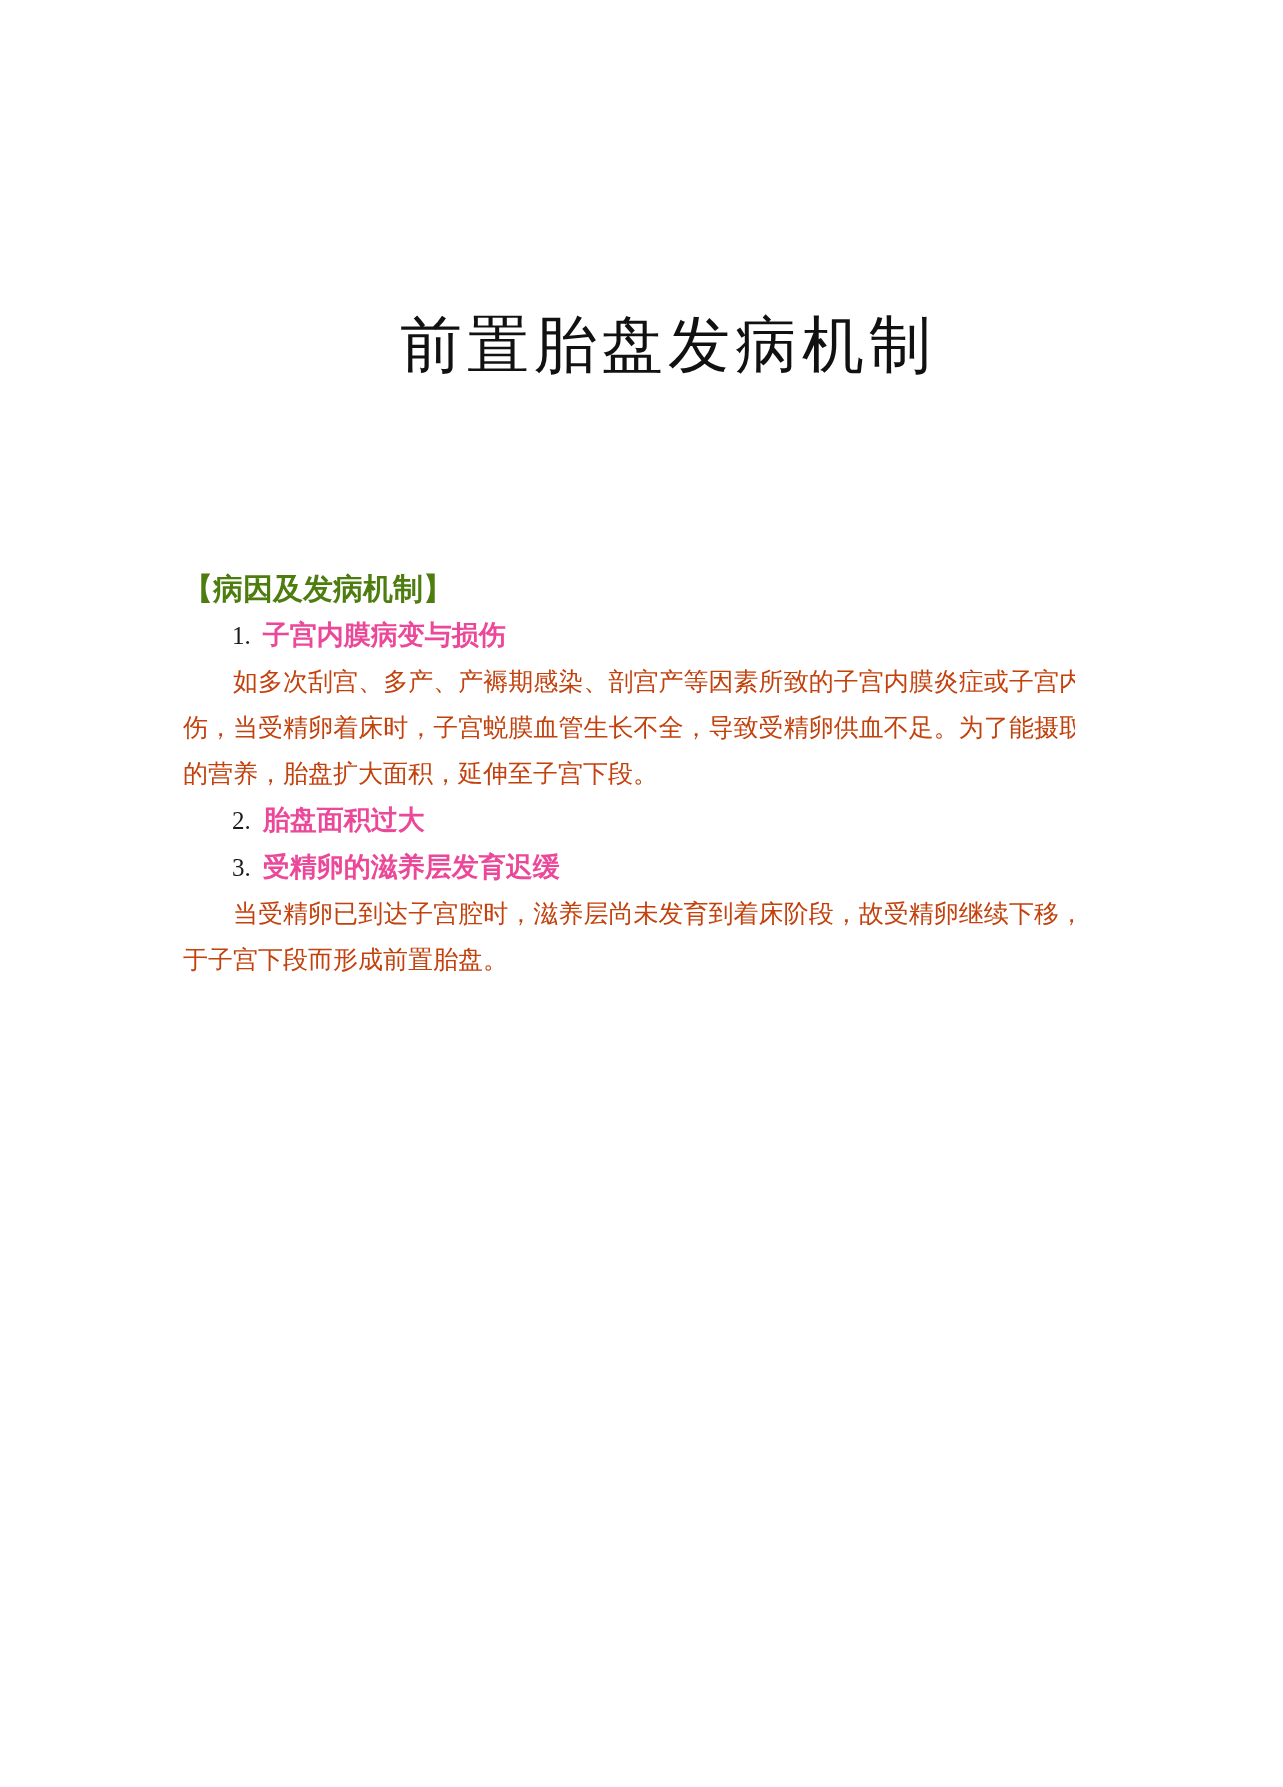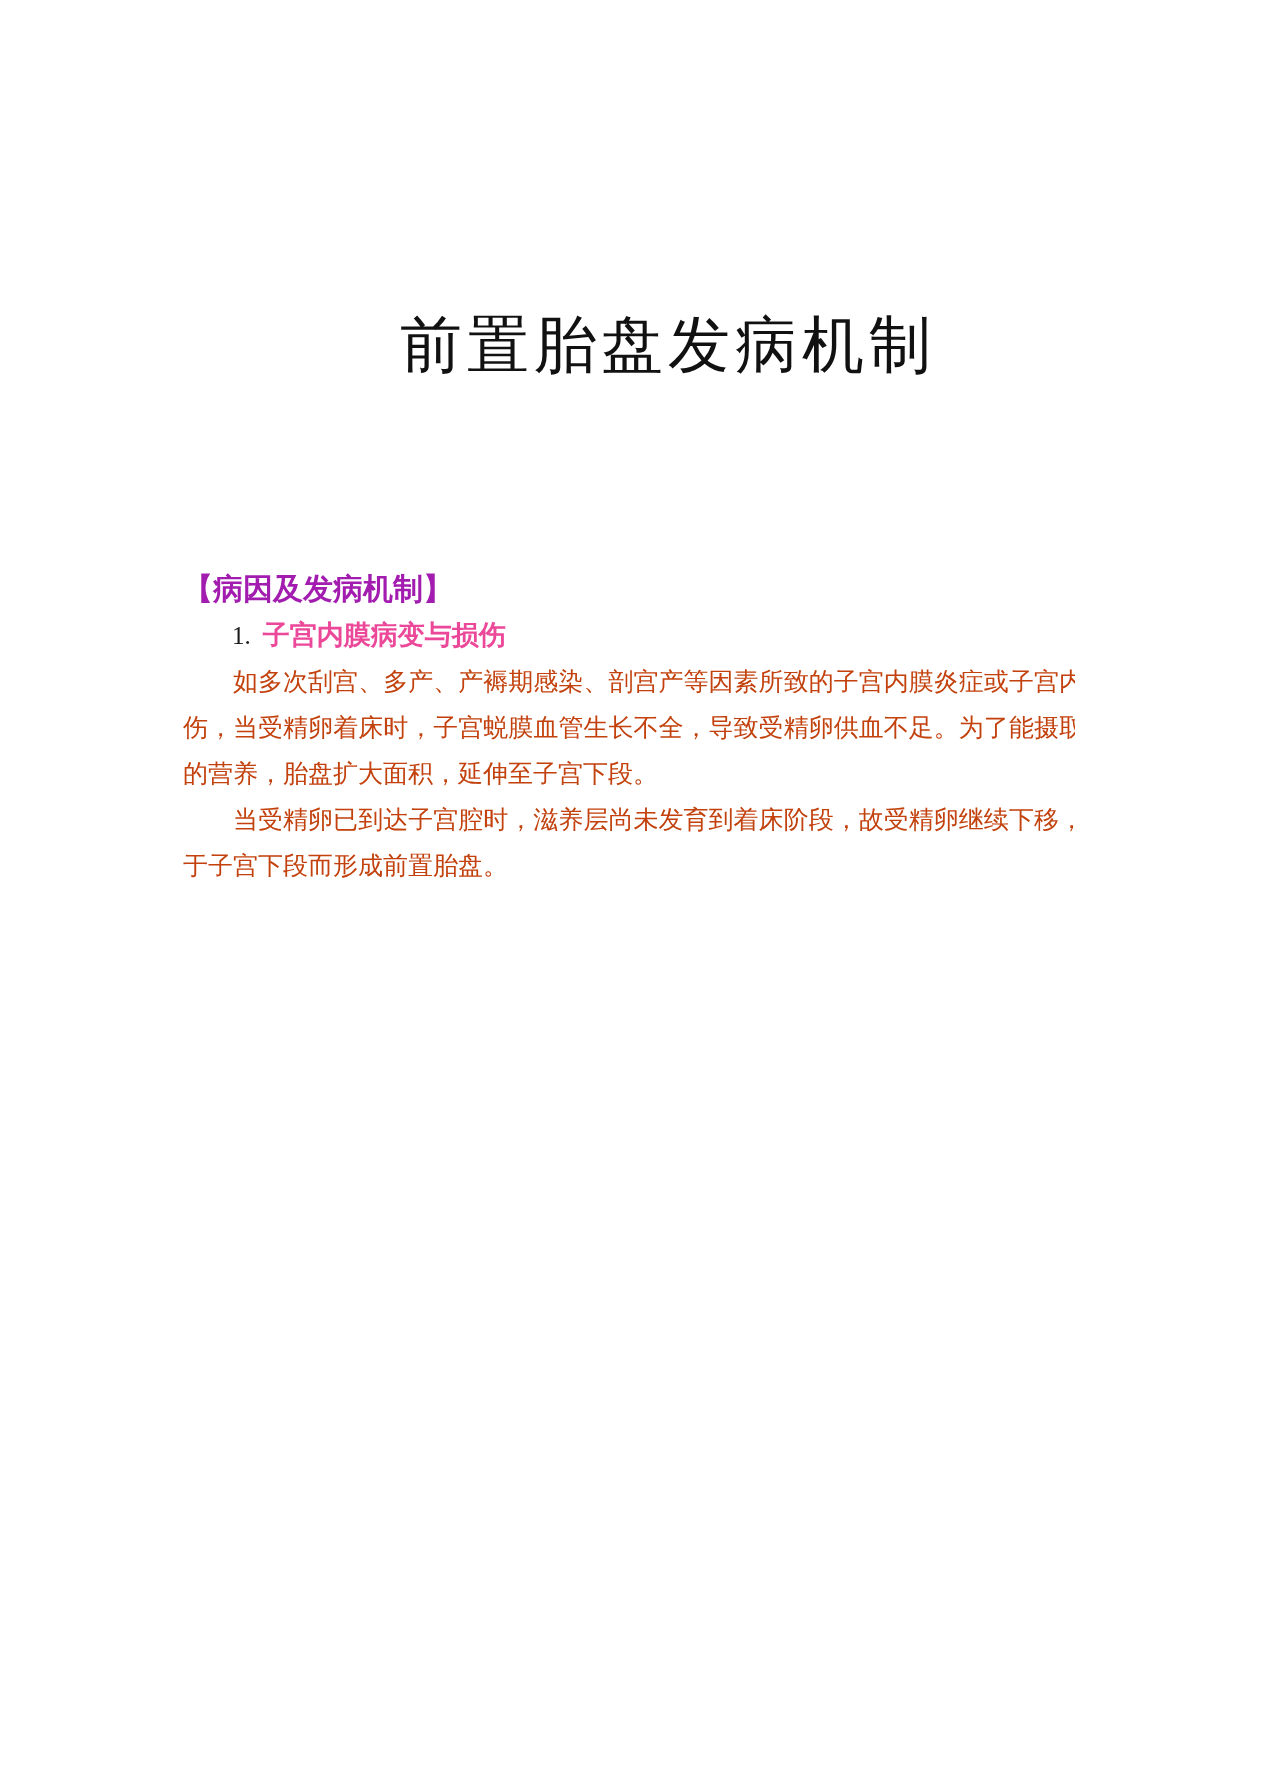--- a/index.html
+++ b/index.html
@@ -33,21 +33,21 @@
     left: 183px;
     top: 566px;
     width: 951px;
     color: #1a1a1a;
   }
   .sec-header {
     font-family: "Liberation Sans", "DejaVu Sans", sans-serif;
     font-weight: bold;
     font-size: 30px;
     line-height: 46px;
-    color: #a21caf;
+    color: #4d7c0f;
   }
   .sub-heading {
     font-size: 26px;
     line-height: 46px;
     text-indent: 49px;
     white-space: nowrap;
   }
   .sub-heading .num {
     font-family: "Liberation Serif", "DejaVu Serif", serif;
     font-weight: normal;
@@ -81,17 +81,23 @@
 
   <div class="content">
 
     <div class="sec-header">【病因及发病机制】</div>
 
     <div class="sub-heading">
       <span class="num">1.</span><span class="sub-title">子宫内膜病变与损伤</span>
     </div>
     <p class="body-para">如多次刮宫、多产、产褥期感染、剖宫产等因素所致的子宫内膜炎症或子宫内膜损伤，当受精卵着床时，子宫蜕膜血管生长不全，导致受精卵供血不足。为了能摄取足够的营养，胎盘扩大面积，延伸至子宫下段。</p>
 
+    <div class="sub-heading">
+      <span class="num">2.</span><span class="sub-title">胎盘面积过大</span>
+    </div>
 
+    <div class="sub-heading">
+      <span class="num">3.</span><span class="sub-title">受精卵的滋养层发育迟缓</span>
+    </div>
     <p class="body-para">当受精卵已到达子宫腔时，滋养层尚未发育到着床阶段，故受精卵继续下移，着床于子宫下段而形成前置胎盘。</p>
 
   </div>
 </div>
 
 </body></html>

